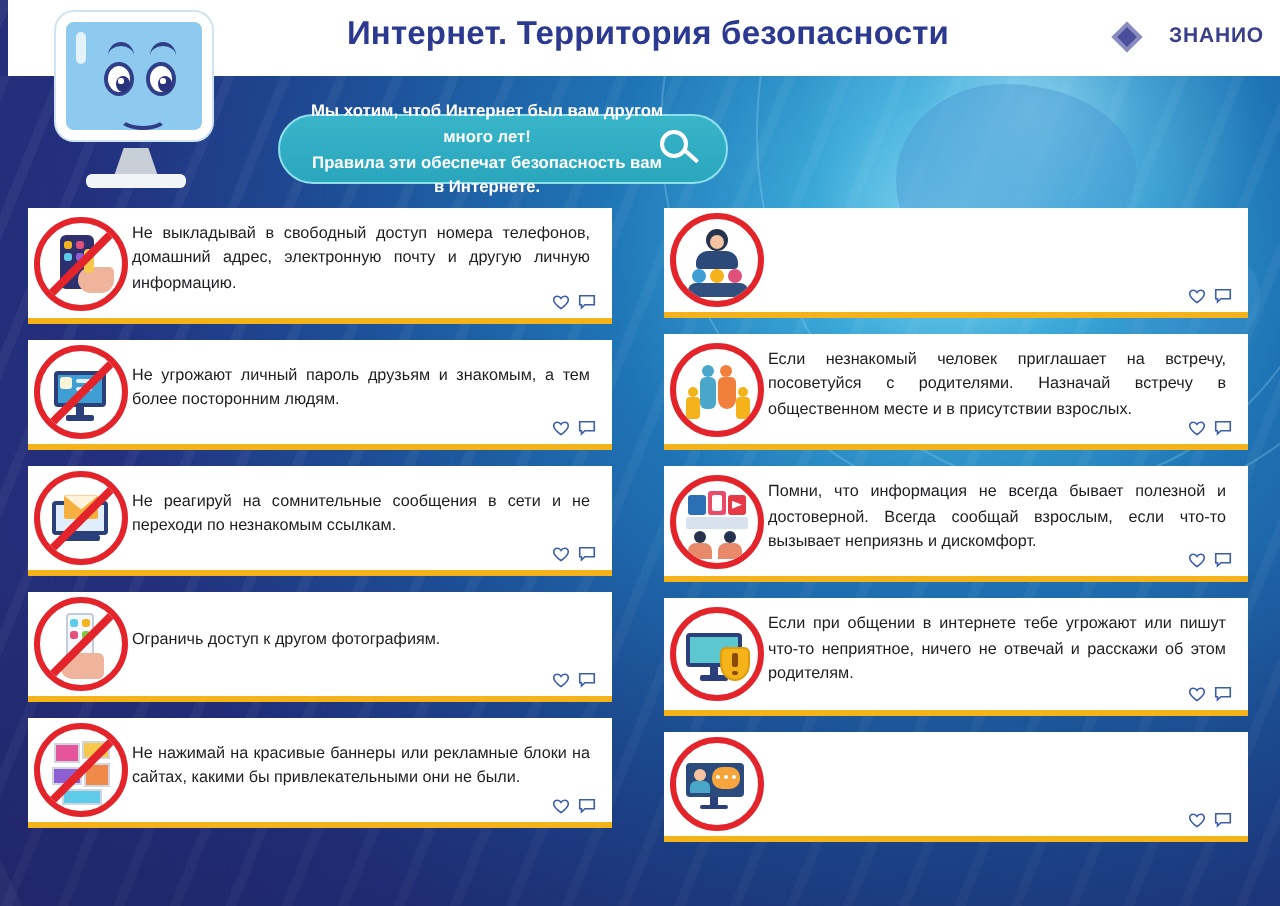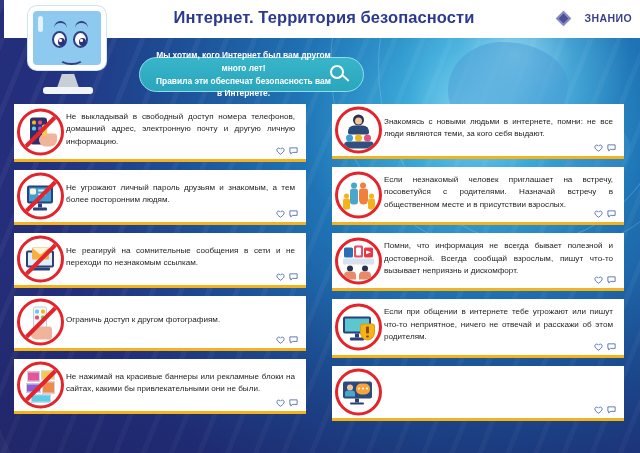--- a/index.html
+++ b/index.html
@@ -230,21 +230,21 @@
           <div class="pupil"></div>
         </div>
       <div class="mouth"></div>
     </div>
     <div class="neck"></div>
     <div class="base"></div>
   </div>
 
   <div id="tagline">
     <div class="lines">
-      <div>Мы хотим, кого Интернет был вам другом много лет!</div>
+      <div>Мы хотим, чтоб Интернет был вам другом много лет!</div>
       <div>Правила эти обеспечат безопасность вам в Интернете.</div>
     </div>
     <div class="search-icon">
       <div class="ring"></div>
         <div class="handle"></div>
     </div>
   </div>
 
   <div class="col" id="col-left">
 
@@ -365,21 +365,20 @@
         <div class="art">
           <div class="a person-head" style="left:15px;top:5px;width:11px;height:11px;background:#27324f;"></div>
           <div class="a person-head" style="left:17px;top:8px;width:7px;height:7px;background:#f3c49f;"></div>
           <div class="a" style="left:10px;top:16px;width:21px;height:9px;background:#2b4a7a;border-radius:6px 6px 2px 2px;"></div>
           <div class="a person-head" style="left:8px;top:25px;width:7px;height:7px;background:#3f9fd4;"></div>
           <div class="a person-head" style="left:17px;top:25px;width:7px;height:7px;background:#f4b21b;"></div>
           <div class="a person-head" style="left:26px;top:25px;width:7px;height:7px;background:#e3507a;"></div>
           <div class="a" style="left:6px;top:32px;width:30px;height:7px;background:#31507f;border-radius:4px 4px 0 0;"></div>
         </div>
       </div>
-      <div class="card-text">Знакомясь с новыми людьми  в интернете, помни: не все люди являются теми, за кого себя выдают.</div>
       <div class="reactions">
         <svg width="9" height="8" viewBox="0 0 12 11">
           <path d="M6 10C3 7.8 1 6.2 1 4.1 1 2.6 2.1 1.5 3.5 1.5 4.5 1.5 5.5 2.1 6 3c.5-.9 1.5-1.5 2.5-1.5C9.9 1.5 11 2.6 11 4.1 11 6.2 9 7.8 6 10z" fill="none" stroke="#3c5ea8" stroke-width="1.1"></path>
         </svg>
         <svg width="9" height="8" viewBox="0 0 12 11">
           <path d="M1 1.2h10v6.2H4.6L2.2 9.6V7.4H1z" fill="none" stroke="#3c5ea8" stroke-width="1.1"></path>
         </svg>
       </div>
     </div>
 
@@ -415,21 +414,21 @@
           <div class="a chip" style="left:26px;top:7px;width:9px;height:10px;background:#e63946;"></div>
           <div class="a" style="left:18px;top:7px;width:5px;height:8px;background:#fff;border-radius:1px;"></div>
           <div class="a" style="left:28px;top:10px;width:5px;height:4px;background:#fff;clip-path:polygon(0 0,100% 50%,0 100%);"></div>
           <div class="a" style="left:5px;top:18px;width:31px;height:6px;background:#d8e2ee;border-radius:1px;"></div>
           <div class="a person-head" style="left:9px;top:25px;width:6px;height:6px;background:#27324f;"></div>
           <div class="a" style="left:6px;top:31px;width:12px;height:8px;background:#e88a6a;border-radius:4px 4px 0 0;"></div>
           <div class="a person-head" style="left:24px;top:25px;width:6px;height:6px;background:#27324f;"></div>
           <div class="a" style="left:21px;top:31px;width:12px;height:8px;background:#e88a6a;border-radius:4px 4px 0 0;"></div>
         </div>
       </div>
-      <div class="card-text">Помни, что информация не всегда бывает полезной и достоверной. Всегда сообщай взрослым, пишут что-то вызывает неприязнь и дискомфорт.</div>
+      <div class="card-text">Помни, что информация не всегда бывает полезной и достоверной. Всегда сообщай взрослым, если что-то вызывает неприязнь и дискомфорт.</div>
       <div class="reactions">
         <svg width="9" height="8" viewBox="0 0 12 11">
           <path d="M6 10C3 7.8 1 6.2 1 4.1 1 2.6 2.1 1.5 3.5 1.5 4.5 1.5 5.5 2.1 6 3c.5-.9 1.5-1.5 2.5-1.5C9.9 1.5 11 2.6 11 4.1 11 6.2 9 7.8 6 10z" fill="none" stroke="#3c5ea8" stroke-width="1.1"></path>
         </svg>
         <svg width="9" height="8" viewBox="0 0 12 11">
           <path d="M1 1.2h10v6.2H4.6L2.2 9.6V7.4H1z" fill="none" stroke="#3c5ea8" stroke-width="1.1"></path>
         </svg>
       </div>
     </div>
 

